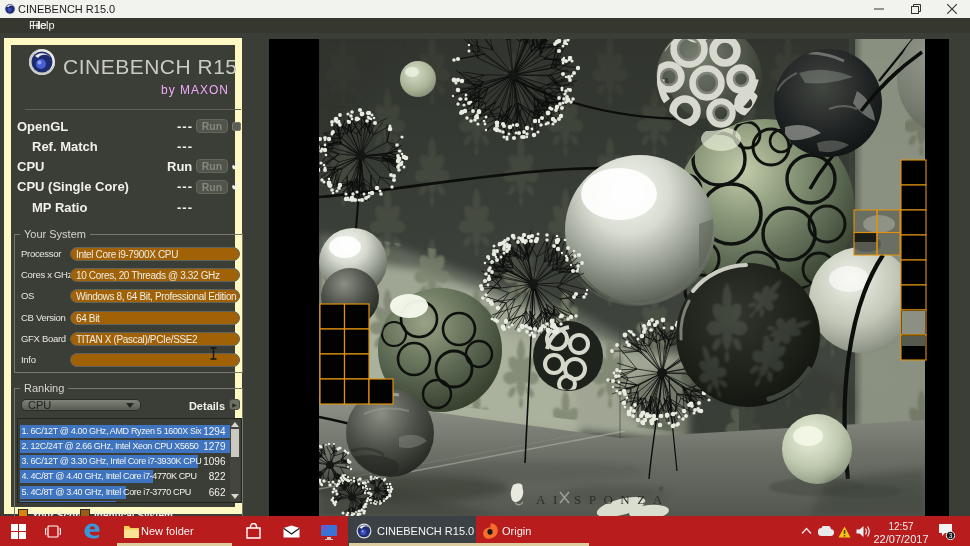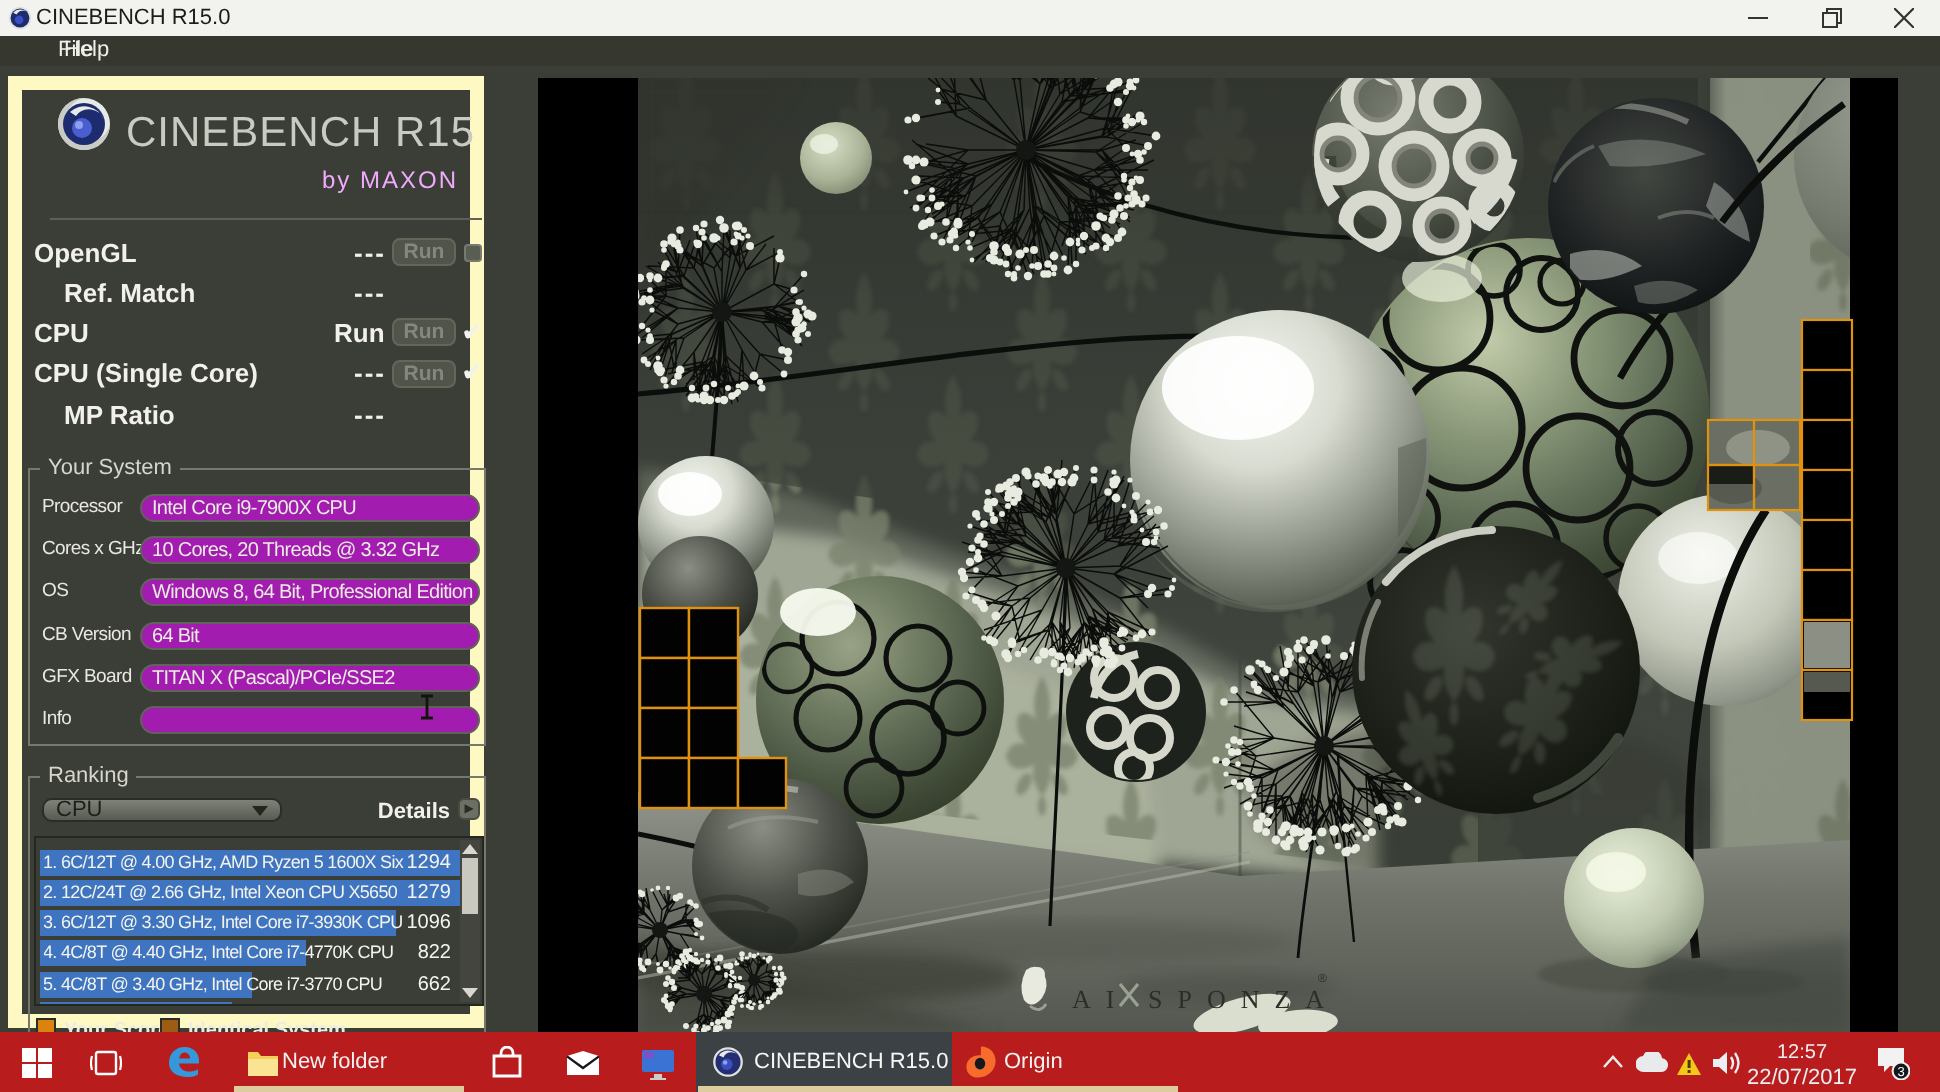--- a/index.html
+++ b/index.html
@@ -12,21 +12,21 @@
 #menubar span{position:absolute;top:1px;}
 #panel{left:4px;top:38px;width:238px;height:476px;border:7px solid #fef9c3;background:#3b3d37;}
 #logo-sep{left:14px;top:64px;width:216px;height:1px;background:#5d5f58;}
 .bench{position:absolute;font-weight:bold;color:#f1f1ea;font-size:13px;white-space:nowrap;}
 .dash{position:absolute;font-weight:bold;color:#f1f1ea;font-size:13px;letter-spacing:1px;}
 .runbtn{position:absolute;left:185px;width:32px;height:14px;background:#51544a;border:1px solid #636659;border-radius:4px;color:#84877c;font-size:10.5px;font-weight:bold;text-align:center;line-height:13px;}
 .chk{position:absolute;left:220px;color:#f2f2ec;font-size:12px;font-weight:bold;}
 .fset{position:absolute;border:1px solid #75786d;}
 .fset .lab{position:absolute;top:-7px;left:5px;background:#3b3d37;padding:0 4px;color:#d6d6cd;font-size:11px;}
 .flabel{position:absolute;color:#e8e8e0;font-size:9.5px;letter-spacing:-0.3px;white-space:nowrap;}
-.ffield{position:absolute;left:55px;width:170px;height:14px;background:#a21caf;border:1px solid #60635a;border-radius:7px;color:#ecece4;font-size:10px;letter-spacing:-0.35px;padding:0 5px;line-height:13px;white-space:nowrap;overflow:hidden;}
+.ffield{position:absolute;left:55px;width:170px;height:14px;background:#a16207;border:1px solid #60635a;border-radius:7px;color:#ecece4;font-size:10px;letter-spacing:-0.35px;padding:0 5px;line-height:13px;white-space:nowrap;overflow:hidden;}
 #dropdown{position:absolute;left:6px;top:10px;width:120px;height:12px;border:1px solid #2c2c26;border-radius:5px;background:linear-gradient(#7e8278,#575b51);color:#1e1e1a;font-size:11px;line-height:11px;padding-left:6px;}
 #dropdown .arr{position:absolute;right:6px;top:3px;width:0;height:0;border-left:4px solid transparent;border-right:4px solid transparent;border-top:5px solid #23251f;}
 #details{position:absolute;left:150px;top:11px;width:60px;text-align:right;color:#f1f1ea;font-weight:bold;font-size:11px;}
 #detbtn{position:absolute;left:214px;top:10px;width:11px;height:11px;background:#6c6f63;border:1px solid #4a4c42;border-radius:3px;color:#2a2c24;font-size:6px;line-height:10px;text-align:center;}
 #rlist{position:absolute;left:1.5px;top:29px;width:225px;height:85px;background:#3b3d37;border:1px solid #25271f;overflow:hidden;}
 .rbar{position:absolute;left:2px;height:13px;background:#3e74c0;}
 .rtxt{position:absolute;left:4px;height:13px;color:#f4f4ee;font-size:9px;line-height:13px;white-space:nowrap;letter-spacing:-0.35px;width:188px;overflow:hidden;}
 .rscore{position:absolute;width:38px;text-align:right;color:#f4f4ee;font-size:10px;line-height:13px;left:170px;}
 #rscroll{position:absolute;right:1px;top:1px;width:10px;height:81px;background:#43453e;}
 #rthumb{position:absolute;left:1px;top:9px;width:8px;height:28px;background:#c9c9c0;}

